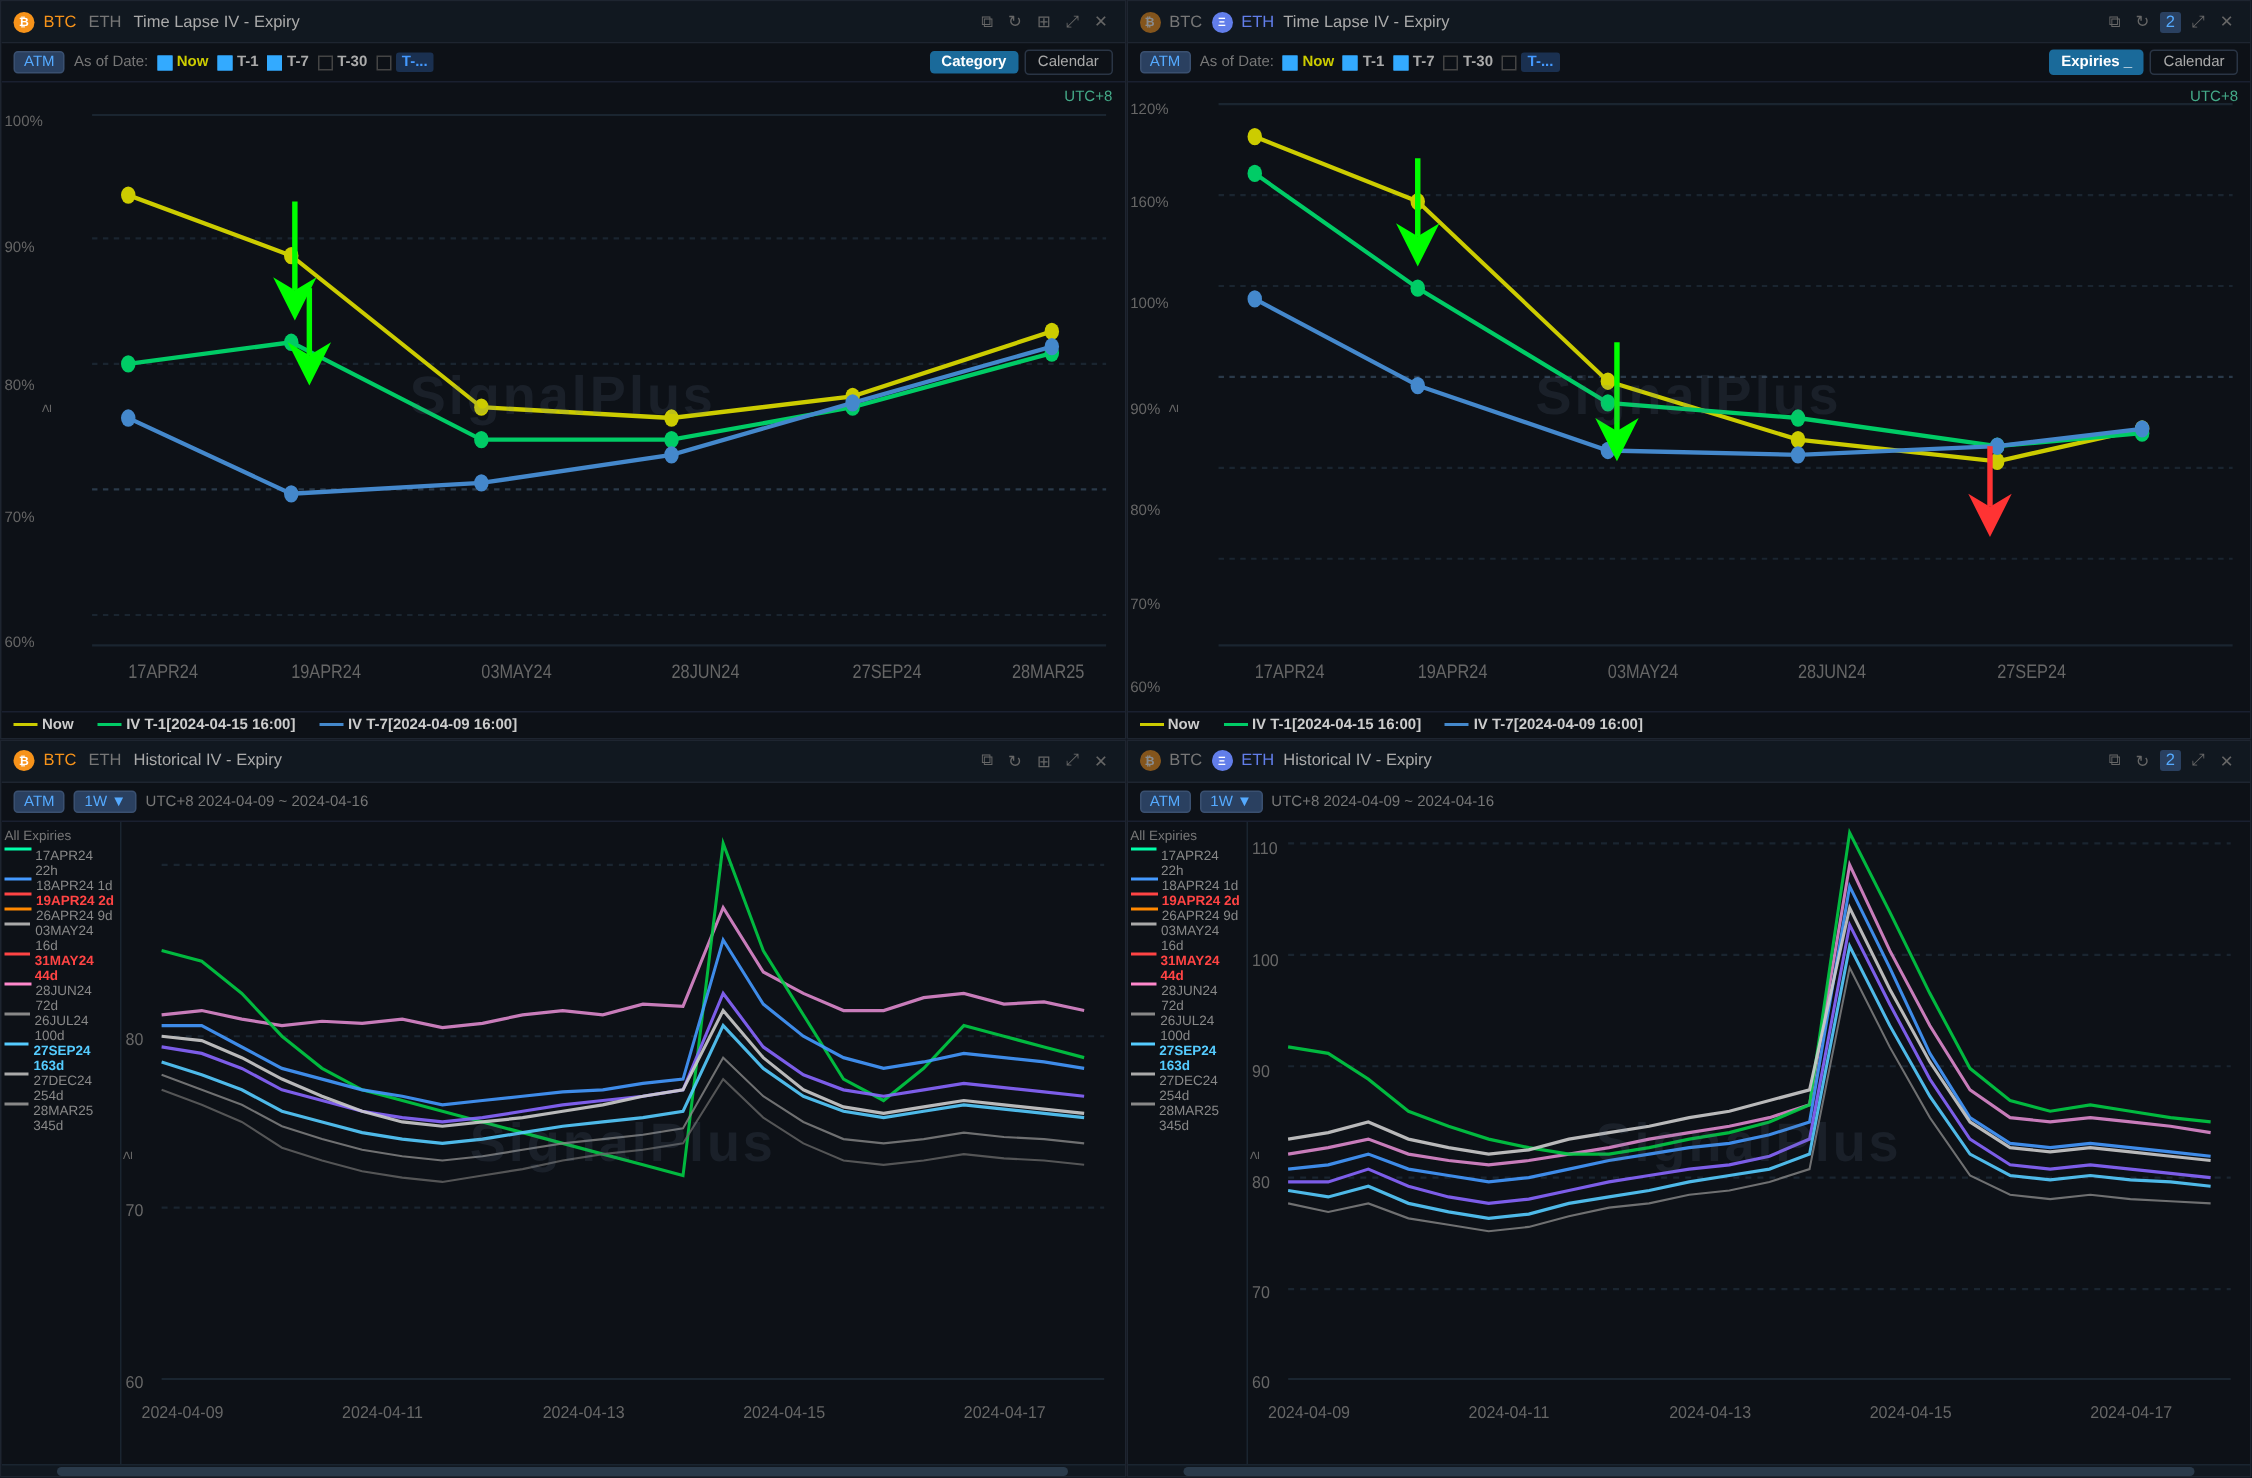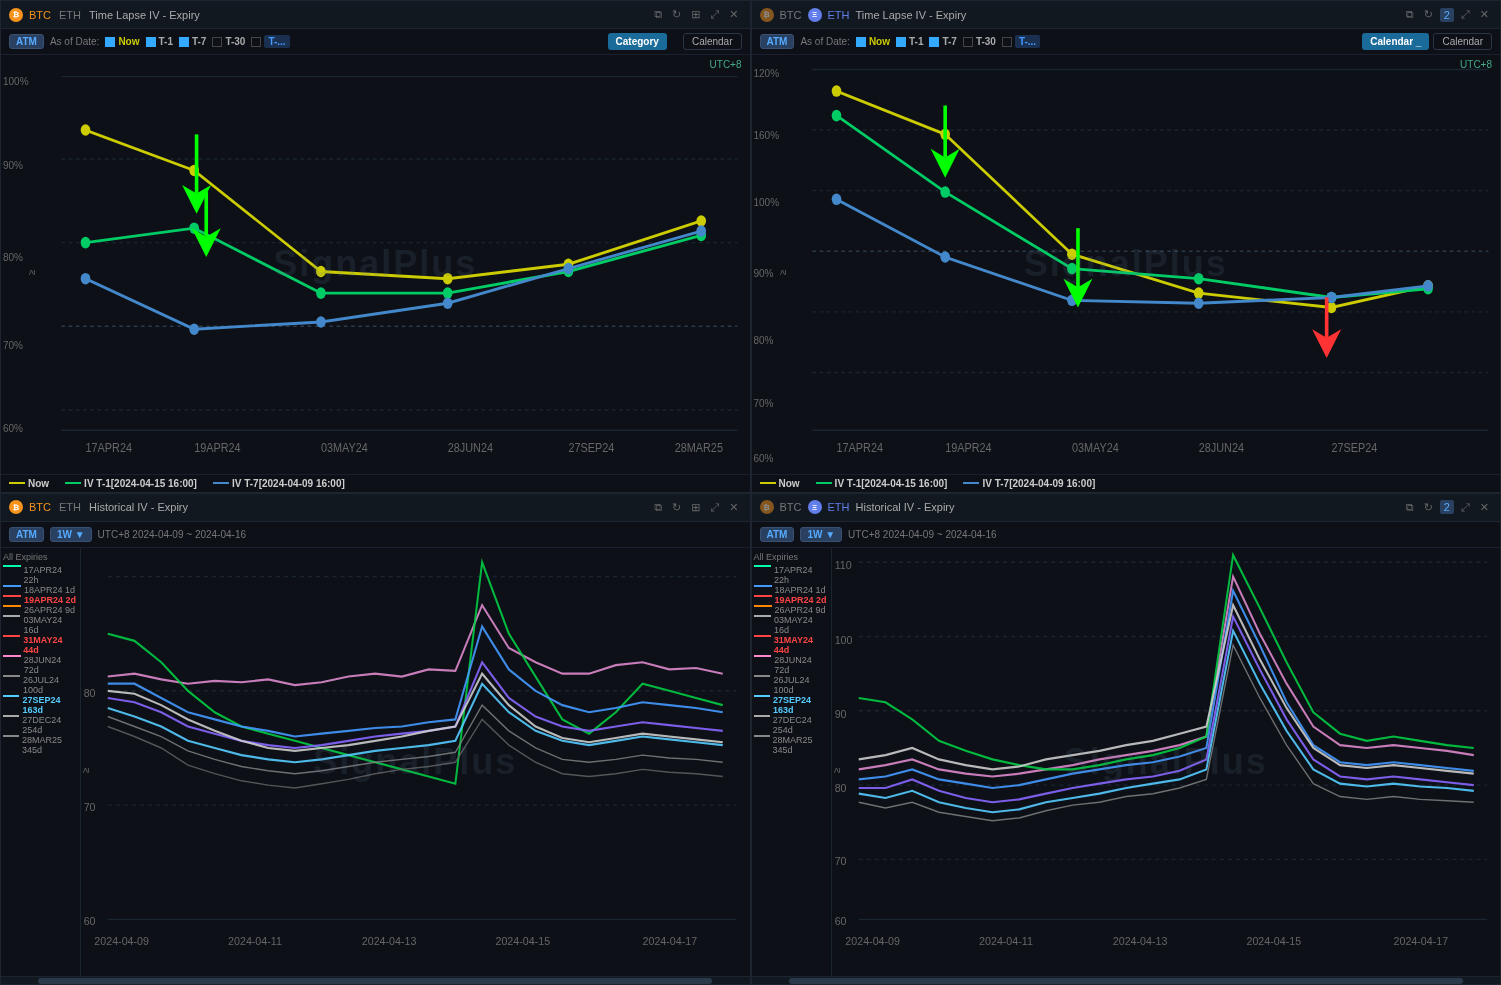--- a/index.html
+++ b/index.html
@@ -94,21 +94,20 @@
       color: #aaa;
       padding: 1px 6px;
       border-radius: 3px;
       cursor: pointer;
       font-size: 10px;
     }
     .btn-small.active {
       background: #2a4060;
       color: #5af;
       border-color: #3a5070;
-      font-weight: bold;
     }
     .as-of-date {
       color: #777;
       font-size: 10px;
     }
     .legend-item {
       display: flex;
       align-items: center;
       gap: 3px;
       font-size: 10px;
@@ -246,21 +245,21 @@
         <span style="color:#aaa">T-7</span>
       </div>
       <div class="legend-item">
         <span class="cb-box"></span>
         <span style="color:#aaa">T-30</span>
       </div>
       <div class="legend-item">
         <span class="cb-box"></span>
         <span style="color:#4499ff;background:#1a3050;padding:1px 4px;border-radius:2px">T-...</span>
       </div>
-      <div style="margin-left:auto; display:flex; gap:16px;">
+      <div style="margin-left:auto; display:flex; gap:4px;align-items:center;">
         <button class="category-btn">Category</button>
         <button class="calendar-btn">Calendar</button>
       </div>
     </div>
     <div class="chart-area">
       <div class="watermark">SignalPlus</div>
       <span class="utc-label">UTC+8</span>
       
       <span class="y-axis-label" style="top:5%">100%</span>
       <span class="y-axis-label" style="top:25%">90%</span>
@@ -364,21 +363,21 @@
       </div>
       <div class="legend-item">
         <span class="cb-box"></span>
         <span style="color:#aaa">T-30</span>
       </div>
       <div class="legend-item">
         <span class="cb-box"></span>
         <span style="color:#4499ff;background:#1a3050;padding:1px 4px;border-radius:2px">T-...</span>
       </div>
       <div style="margin-left:auto; display:flex; gap:4px;">
-        <button class="category-btn">Calendar _</button>
+        <button class="category-btn">Expiries _</button>
         <button class="calendar-btn">Calendar</button>
       </div>
     </div>
     <div class="chart-area">
       <div class="watermark">SignalPlus</div>
       <span class="utc-label">UTC+8</span>
       <span class="y-axis-label" style="top:3%">120%</span>
       <span class="y-axis-label" style="top:18%">160%</span>
       <span class="y-axis-label" style="top:34%">100%</span>
       <span class="y-axis-label" style="top:51%">90%</span>

